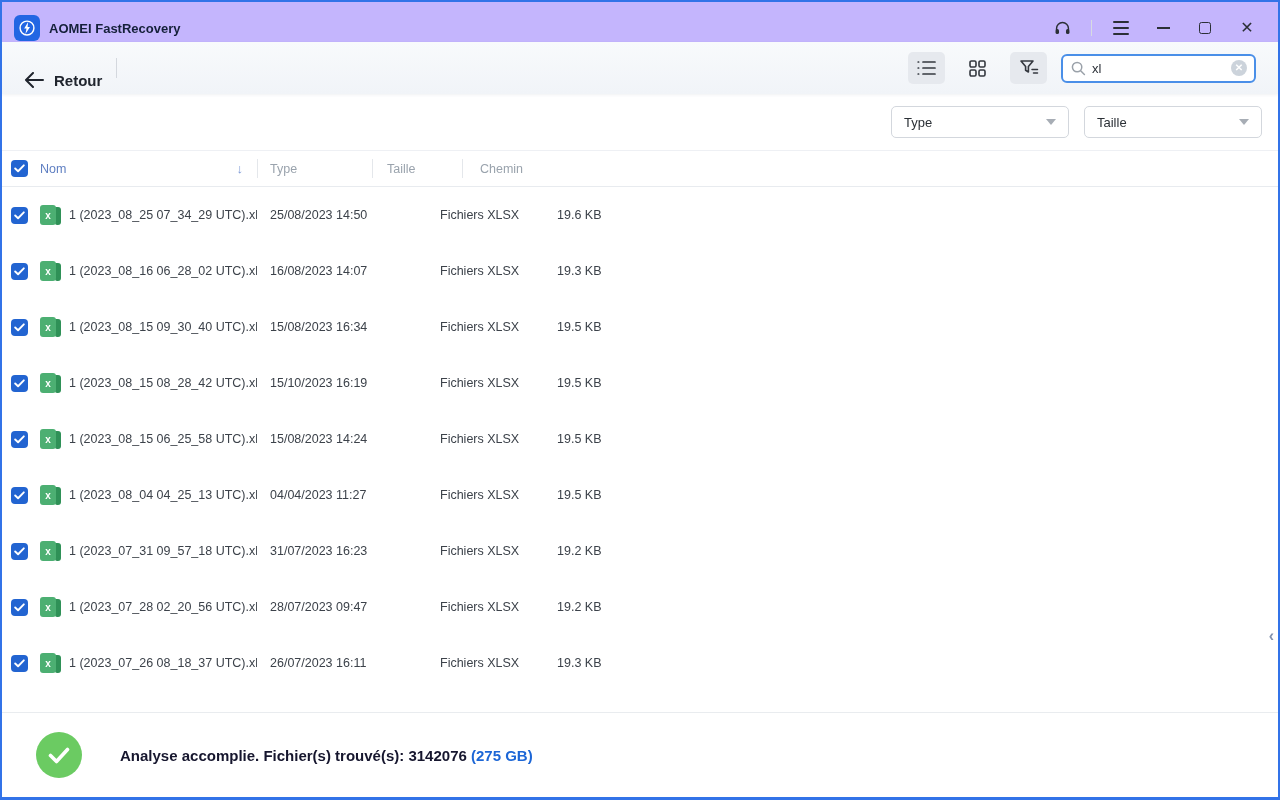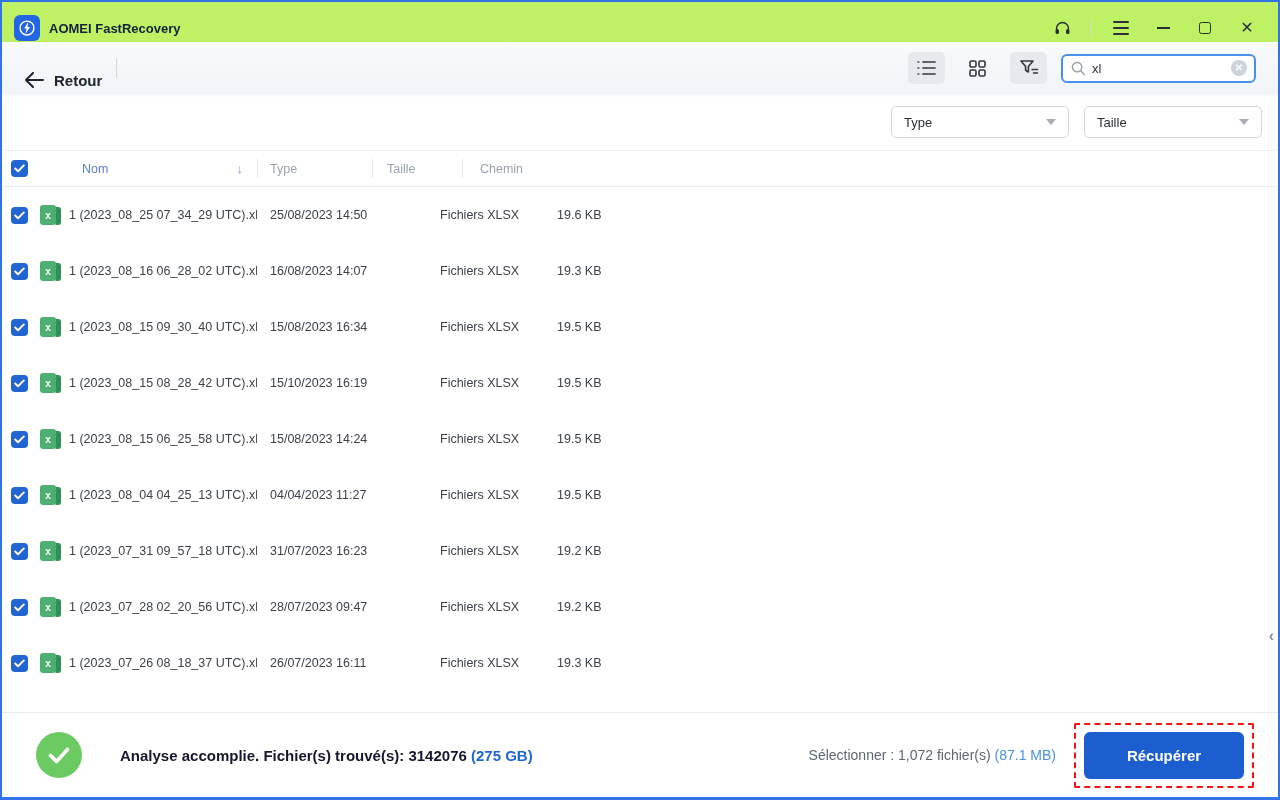--- a/index.html
+++ b/index.html
@@ -9,21 +9,21 @@
     border: 2px solid #3273e8;
     border-bottom-width: 3px;
     background: #fff;
     display: flex; flex-direction: column;
     overflow: hidden;
   }
 
   
   .titlebar {
     height: 40px; flex: 0 0 40px;
-    background: #bef264;
+    background: #c4b5fd;
     display: flex; align-items: center;
     padding: 12px 14px 0 12px;
   }
   .logo {
     width: 26px; height: 26px; border-radius: 6px;
     background: #2266e3;
     display: flex; align-items: center; justify-content: center;
     margin-right: 9px;
   }
   .app-title { font-size: 13px; font-weight: bold; color: #15203a; }
@@ -98,21 +98,21 @@
     border-bottom: 1px solid #e8ebef;
     display: flex; align-items: center;
     font-size: 12.5px; color: #9aa3ad;
     position: relative;
   }
   .col-name   { width: 255px; flex: 0 0 255px; display: flex; align-items: center; }
   .col-mod    { width: 170px; flex: 0 0 170px; padding-left: 13px; }
   .col-type   { width: 115px; flex: 0 0 115px; padding-left: 13px; }
   .col-size   { width: 90px;  flex: 0 0 90px;  padding-left: 15px; }
   .col-path   { flex: 1; padding-left: 18px; }
-  .hdr-cell { position: relative; height: 100%; display: flex; align-items: center; gap: 42px; }
+  .hdr-cell { position: relative; height: 100%; display: flex; align-items: center; }
   .hdr-cell .vsep {
     position: absolute; left: 0; top: 8px; bottom: 8px; width: 1px; background: #e4e7eb;
   }
   .hdr-name-label { font-size: 12.5px; color: #5f7fc2; margin-left: 12px; }
   .sort-icon { margin-left: auto; margin-right: 14px; color: #7d99d6; font-size: 13px; }
   .checkbox {
     width: 17px; height: 17px; border-radius: 4px;
     background: #2264d1;
     display: flex; align-items: center; justify-content: center;
     margin-left: 9px; cursor: pointer; flex: 0 0 17px;
@@ -471,24 +471,15 @@
   <div class="bottombar">
     <div class="success-circle">
       <svg width="22" height="17" viewBox="0 0 22 17">
           <polyline points="2.5,8.5 8.5,14.5 19.5,2.5" fill="none" stroke="#fff" stroke-width="3.6" stroke-linecap="round" stroke-linejoin="round"></polyline>
         </svg>
     </div>
     <div class="scan-status">
       <span>Analyse accomplie. Fichier(s) trouvé(s): 3142076</span>
       <span class="scan-size">(275 GB)</span>
     </div>
-    <div class="bottombar-right">
-      <div class="selection-text">
-        <span>Sélectionner : 1,072 fichier(s)</span>
-        <span class="selection-size">(87.1 MB)</span>
-      </div>
-      <div class="recover-wrap">
-        <button class="recover-btn">Récupérer</button>
-      </div>
-    </div>
   </div>
 
 </div>
 
 </body></html>

